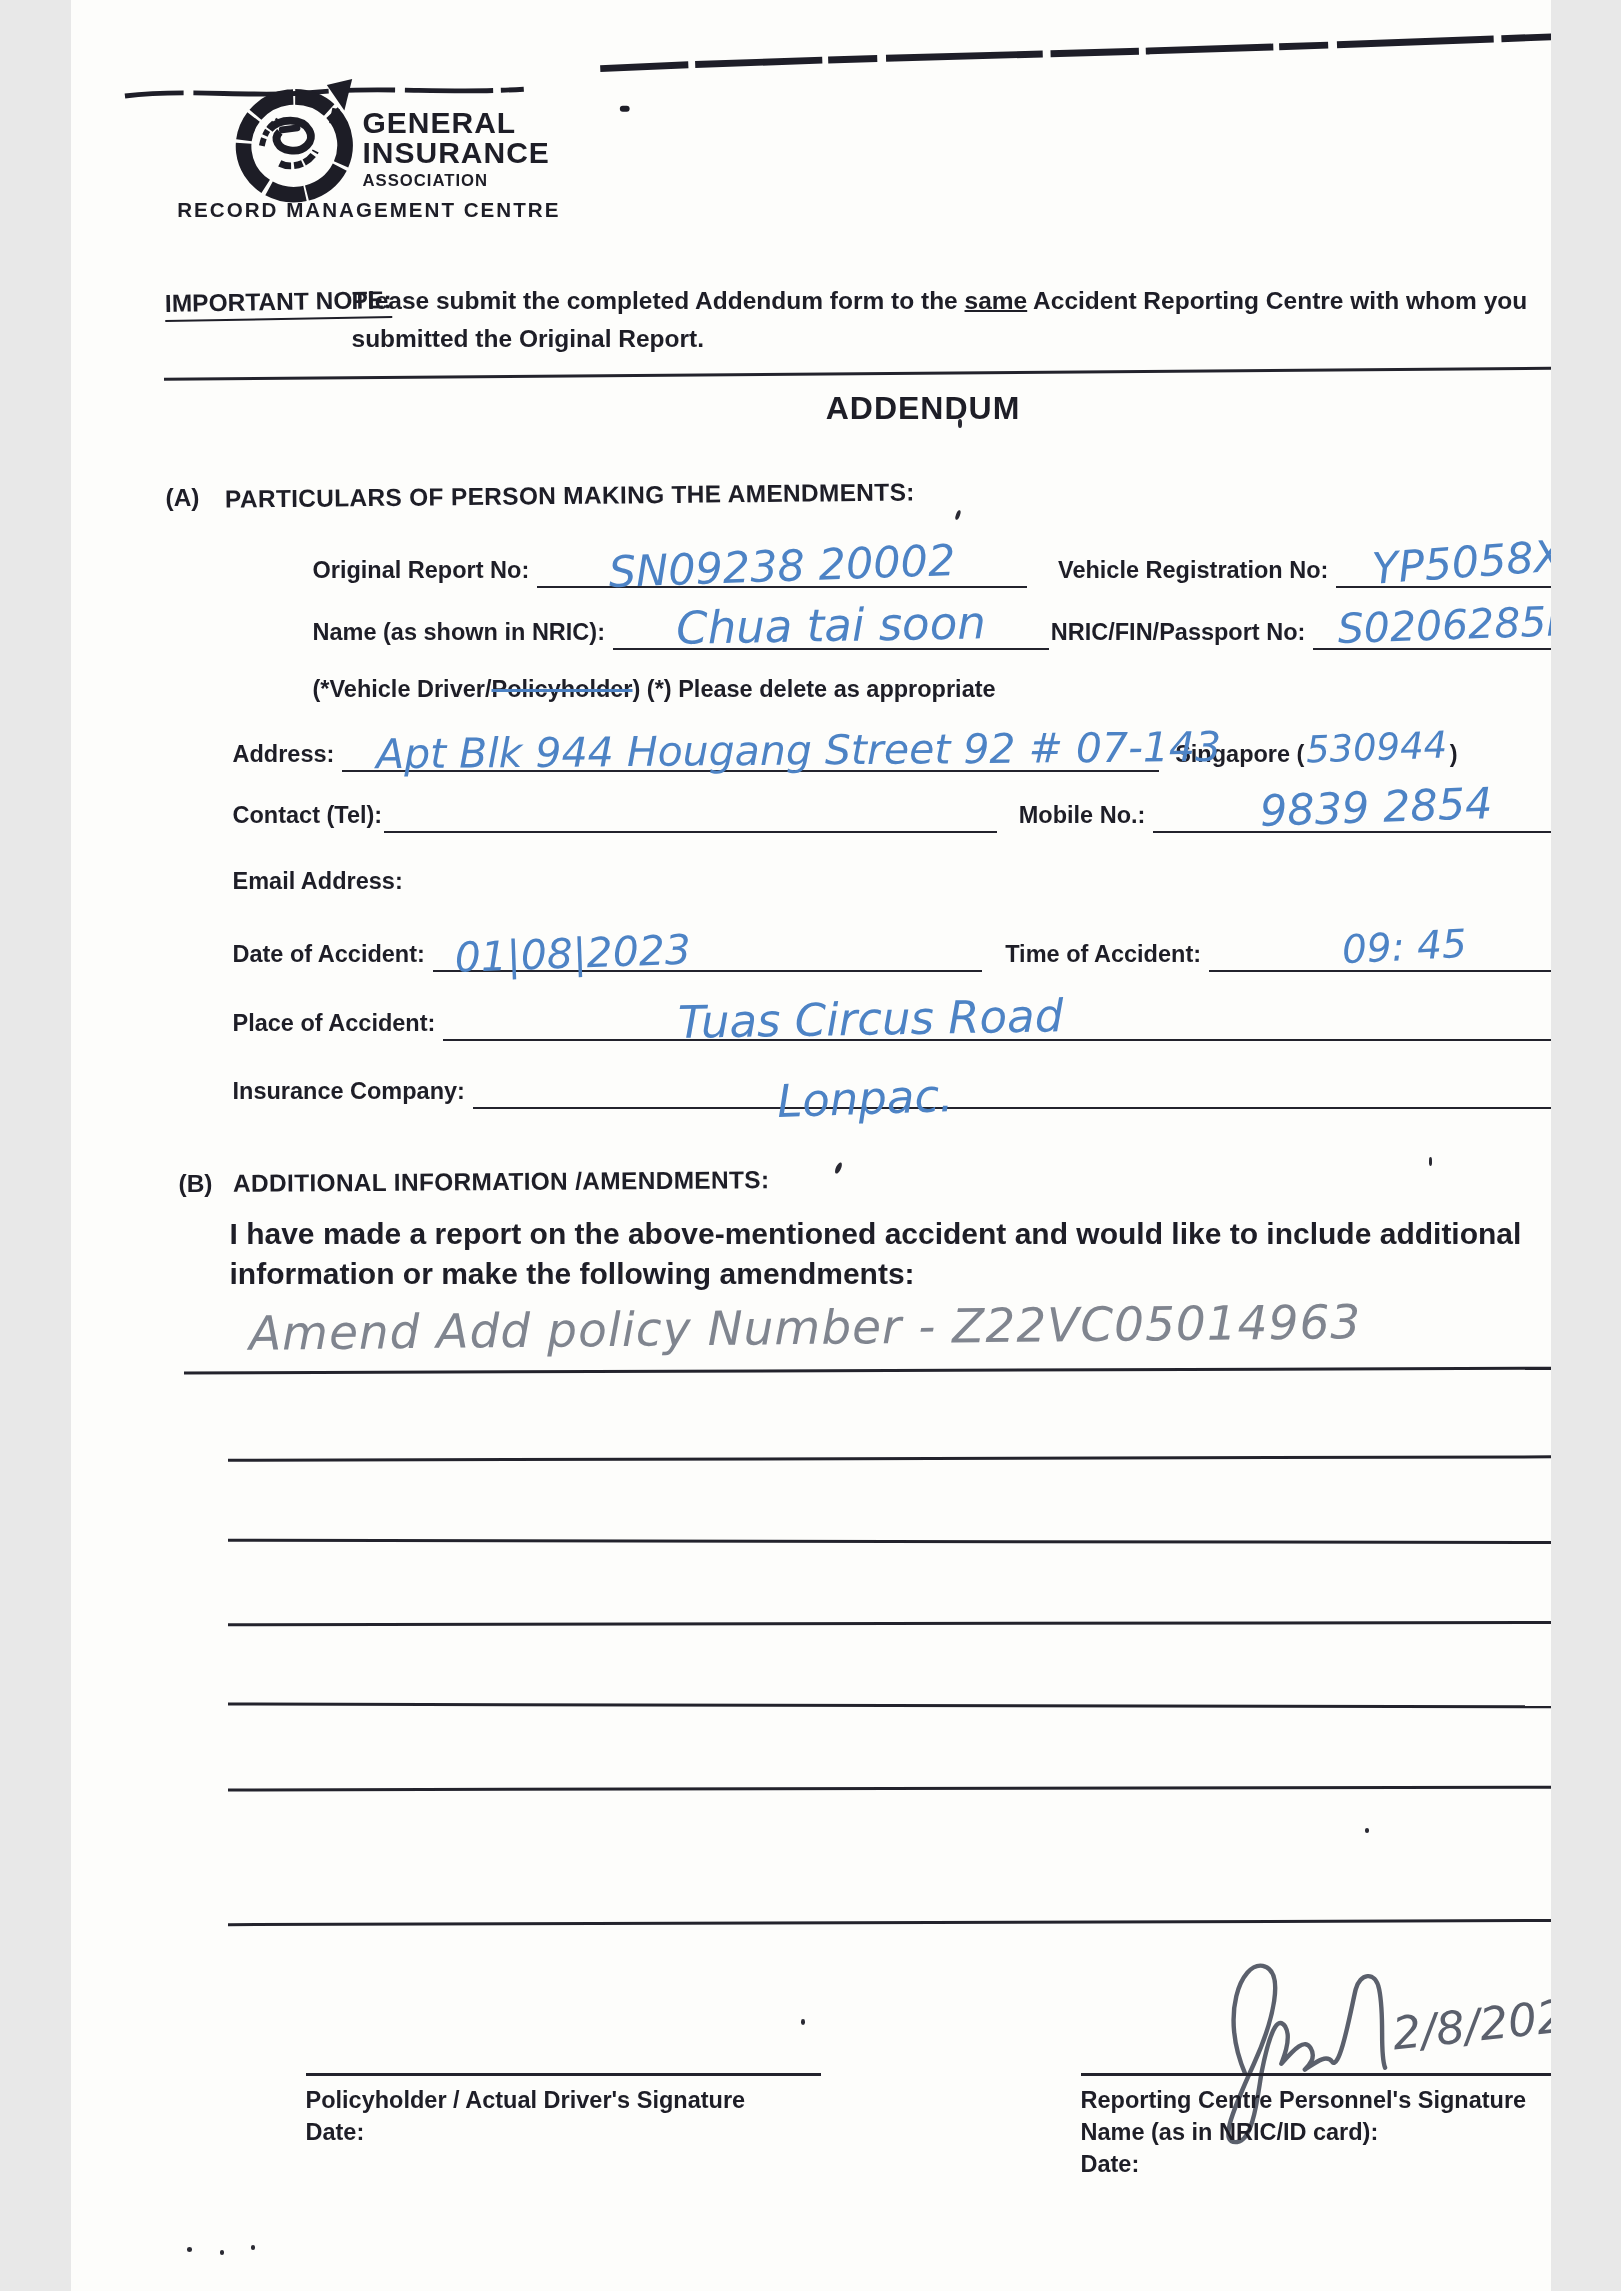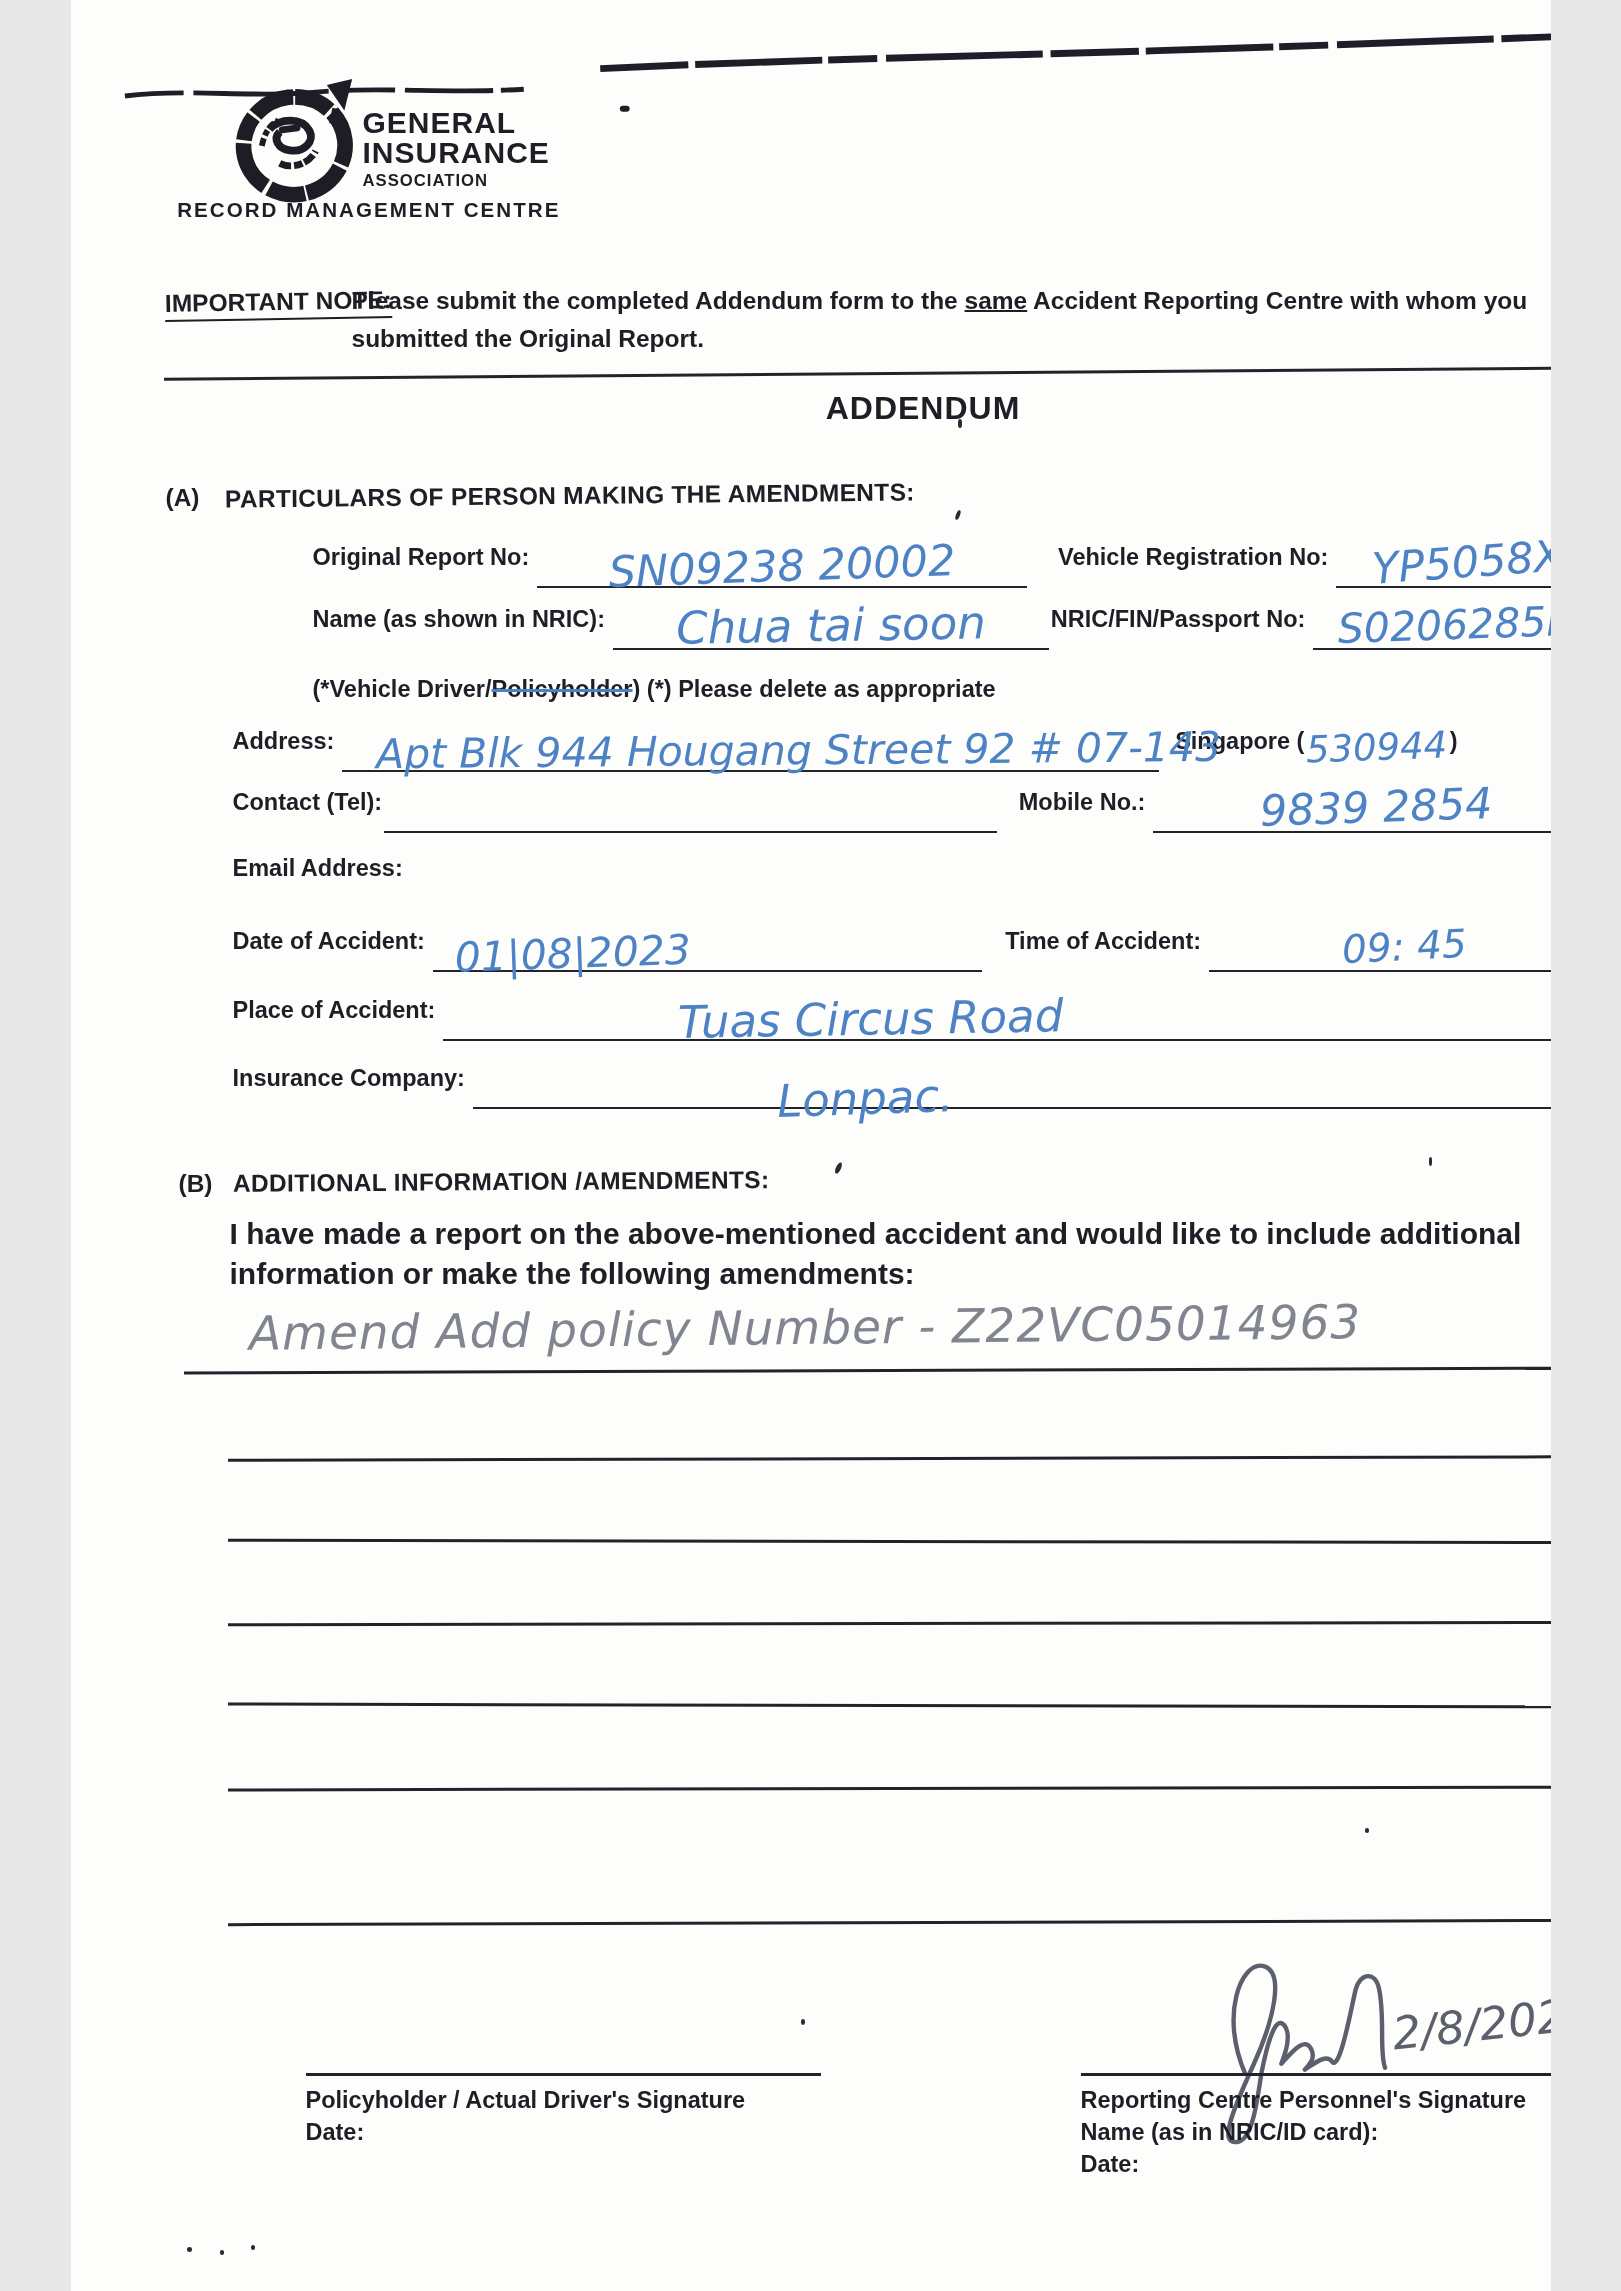--- a/index.html
+++ b/index.html
@@ -8,21 +8,21 @@
     width:1480px;height:2292px;
     margin:0 auto;
     background:#fdfdfb;
     font-family:"Liberation Sans",sans-serif;
     color:#1e1e27;
     overflow:hidden;
   }
   .printed{font-weight:700;text-align:right;}
   .abs{position:absolute;}
   
-  .row{position:absolute;display:flex;height:43px;}
+  .row{position:absolute;display:flex;align-items:flex-end;height:43px;}
   .lbl{font-weight:700;font-size:23.5px;white-space:nowrap;line-height:1.1;padding-bottom:3.9px;}
   .line{display:inline-block;border-bottom:2.9px solid #23232c;height:41px;position:relative;margin-left:7.8px;}
   .grow{flex:1;}
   
   .hw{
     position:absolute;left:0;right:0;bottom:-5.9px;
     font-family:"DejaVu Sans",sans-serif;
     font-style:italic;
     text-align:center;white-space:nowrap;
     line-height:1;

